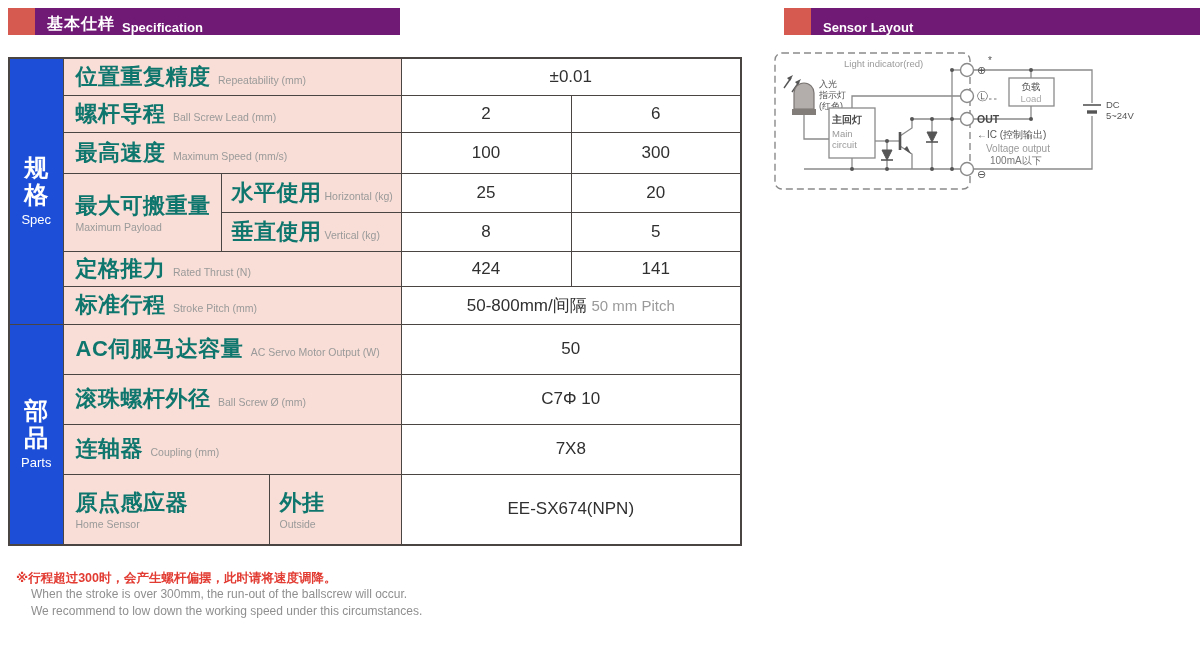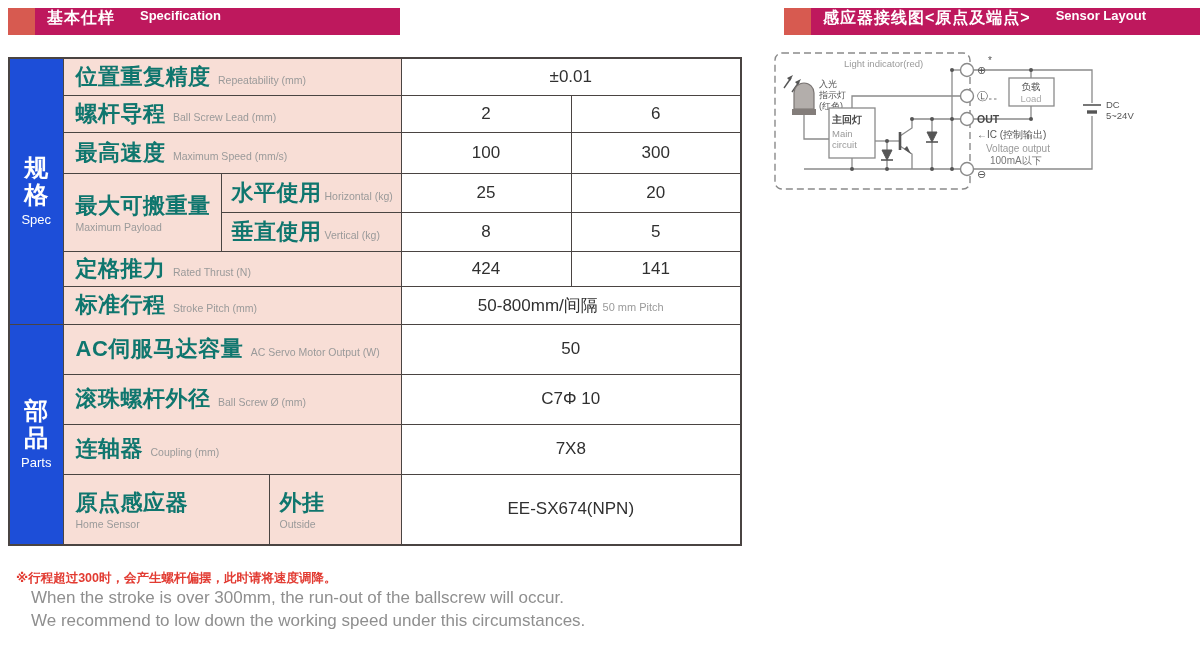--- a/index.html
+++ b/index.html
@@ -4,22 +4,22 @@
 <style>
   html,body{margin:0;padding:0;background:#fff;}
   .page{
     position:relative;width:1200px;height:660px;overflow:hidden;background:#fff;
     font-family:"Liberation Sans","DejaVu Sans",sans-serif;color:#3c3c3c;
   }
   
   .sec-header{position:absolute;top:8px;height:27px;display:flex;}
   .sec-header .sq{width:27px;height:27px;background:#d75a50;flex:0 0 auto;}
   .sec-header .bar{
-    flex:1 1 auto;background:#be185d;color:#fff;display:flex;align-items:flex-start;
-    padding-left:12px;gap:25px;white-space:nowrap;overflow:hidden;
+    flex:1 1 auto;background:#701a75;color:#fff;display:flex;align-items:flex-end;
+    padding-left:12px;gap:7px;white-space:nowrap;overflow:hidden;
   }
   .sec-header .bar .zh{font-size:16px;font-weight:bold;letter-spacing:1px;}
   .sec-header .bar .en{font-size:13px;font-weight:bold;}
   #hdr-left{left:8px;width:392px;}
   #hdr-right{left:784px;width:416px;}
 
   
   table.spec{
     position:absolute;left:8px;top:57px;width:732px;
     border-collapse:collapse;table-layout:fixed;
@@ -31,26 +31,26 @@
   }
   td.group .gzh{width:28px;margin:0 auto;font-size:24px;font-weight:bold;
     line-height:1.12;word-break:break-all;letter-spacing:0;}
   td.group .gen{font-size:13px;margin-top:3px;color:#fff;}
   td.lab{background:#f8ded6;vertical-align:middle;padding:0 6px 0 12px;}
   td.lab .lzh{font-size:22px;font-weight:600;color:#0f766e;letter-spacing:0.5px;}
   td.lab .len{font-size:10.5px;color:#9a9a9a;margin-left:3px;}
   td.lab .block{display:block;margin-left:0;}
   td.val{background:#fff;text-align:center;vertical-align:middle;
     font-size:17px;color:#303030;padding:0;}
-  td.val .vmuted{font-size:11px;color:#9a9a9a;font-weight:normal;}
+  td.val .vmuted{font-size:15px;color:#9a9a9a;font-weight:normal;}
 
   
   .notes{position:absolute;left:16px;top:569px;width:740px;line-height:1.3;}
   .notes .nzh{color:#e23b32;font-size:12.5px;font-weight:bold;margin:1px 0;}
-  .notes .nen{color:#8f8f8f;font-size:17px;margin-left:15px;margin-top:1px;}
+  .notes .nen{color:#8f8f8f;font-size:12px;margin-left:15px;margin-top:1px;}
 
   
   .diagram{position:absolute;left:772px;top:46px;}
   .diagram text{font-family:"Liberation Sans","DejaVu Sans",sans-serif;}
 </style>
 </head>
 <body>
 
 <div class="page">
 
@@ -58,21 +58,20 @@
     <div class="sq"></div>
     <div class="bar">
       <span class="zh">基本仕样</span>
       <span class="en">Specification</span>
     </div>
   </div>
 
   <div class="sec-header" id="hdr-right">
     <div class="sq"></div>
     <div class="bar">
-      <span class="zh">感应器接线图&lt;原点及端点&gt;</span>
       <span class="en">Sensor Layout</span>
     </div>
   </div>
 
   <table class="spec">
     <colgroup>
       <col style="width:54px">
         <col style="width:158px">
         <col style="width:48px">
       <col style="width:132px">

